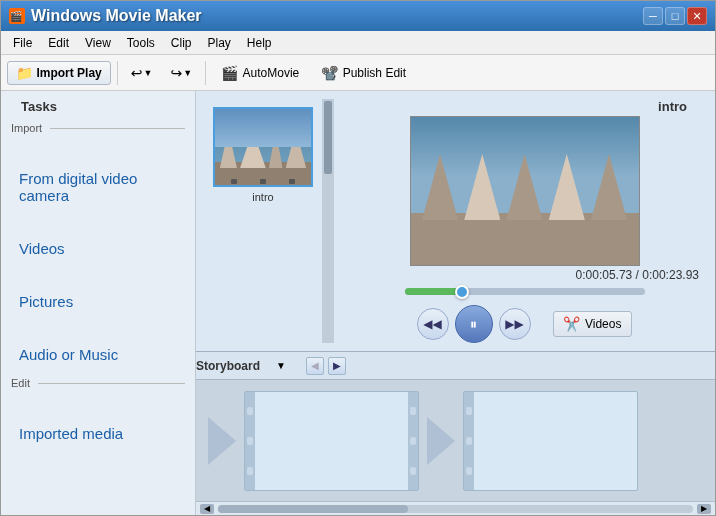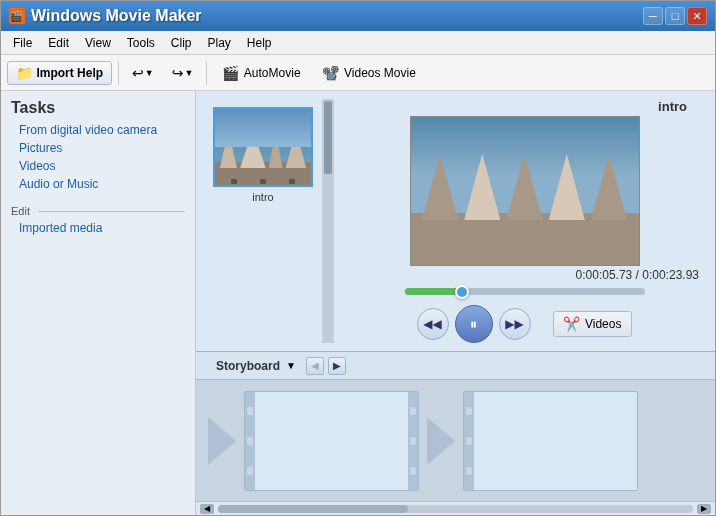--- a/index.html
+++ b/index.html
@@ -111,23 +111,23 @@
     .sidebar {
       width: 195px;
       background: #e8eef5;
       border-right: 1px solid #c0c8d0;
       display: flex;
       flex-direction: column;
       flex-shrink: 0;
       overflow: hidden;
     }
     .sidebar-title {
-      font-size: 16px;
+      font-size: 13px;
       font-weight: bold;
-      padding: 8px 10px 4px;
+      padding: 8px 20px 4px;
       color: #333;
     }
     .sidebar-scroll {
       flex: 1;
       overflow-y: auto;
       padding: 0 6px 6px;
     }
     .sidebar-section-header {
       font-size: 11px;
       color: #555;
@@ -140,22 +140,23 @@
       flex: 1;
       height: 1px;
       background: #bbb;
       margin-left: 4px;
     }
     .sidebar-link {
       display: block;
       padding: 2px 12px;
       color: #1a5fa8;
       cursor: pointer;
-      font-size: 12px;
+      font-size: 15px;
       text-decoration: none;
+      margin-top: 32px;
     }
 
     
     .content-area {
       flex: 1;
       display: flex;
       flex-direction: column;
       background: #dce8f4;
       overflow: hidden;
     }
@@ -368,22 +369,22 @@
       display: flex;
       flex-direction: column;
       flex-shrink: 0;
     }
     .storyboard-toolbar {
       height: 28px;
       background: #d8e4f0;
       border-bottom: 1px solid #a8b8c8;
       display: flex;
       align-items: center;
-      padding: 0 20px;
-      gap: 6px;
+      padding: 0 0;
+      gap: 16px;
     }
     .storyboard-title {
       font-size: 12px;
       font-weight: bold;
       color: #333;
     }
     .storyboard-arrow {
       font-size: 10px;
       cursor: pointer;
     }
@@ -617,51 +618,55 @@
     <div class="menu-item">View</div>
     <div class="menu-item">Tools</div>
     <div class="menu-item">Clip</div>
     <div class="menu-item">Play</div>
     <div class="menu-item">Help</div>
   </div>
 
   <div class="toolbar">
     <div class="import-btn">
       <span style="font-size:14px;">📁</span>
-      <span>Import Help</span>
+      <span>Import Play</span>
     </div>
     <div class="toolbar-separator"></div>
     <div class="undo-btn">
       <span style="font-size:14px;">↩</span>
       <span style="font-size:9px;">▼</span>
     </div>
     <div class="undo-btn">
       <span style="font-size:14px;">↪</span>
       <span style="font-size:9px;">▼</span>
     </div>
     <div class="toolbar-separator"></div>
     <div class="automovie-btn">
       <span style="font-size:14px;">🎬</span>
       <span>AutoMovie</span>
     </div>
     <div class="publish-btn">
       <span style="font-size:14px;">📽️</span>
-      <span>Videos Movie</span>
+      <span>Publish Edit</span>
     </div>
   </div>
 
   <div class="main-area">
 
     <div class="sidebar">
       <div class="sidebar-title">Tasks</div>
       <div class="sidebar-scroll">
 
+        <div class="sidebar-section-header">
+          <span>Import</span>
+          <div class="sidebar-section-line"></div>
+        </div>
         <a class="sidebar-link">From digital video camera</a>
+        <a class="sidebar-link">Videos</a>
         <a class="sidebar-link">Pictures</a>
-        <a class="sidebar-link">Videos</a>
         <a class="sidebar-link">Audio or Music</a>
 
         <div class="sidebar-section-header" style="margin-top:8px;">
           <span>Edit</span>
           <div class="sidebar-section-line"></div>
         </div>
         <a class="sidebar-link">Imported media</a>
 
       </div>
     </div>

